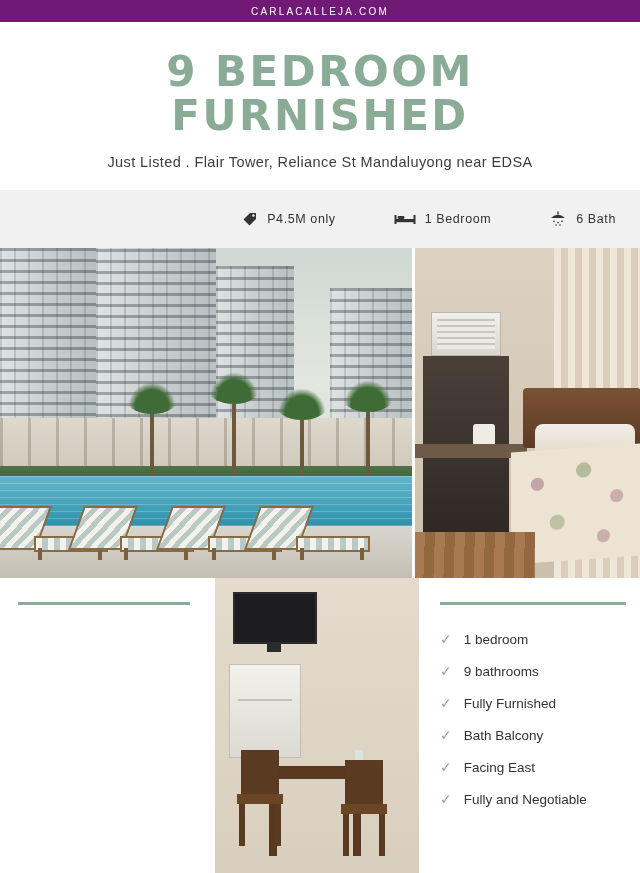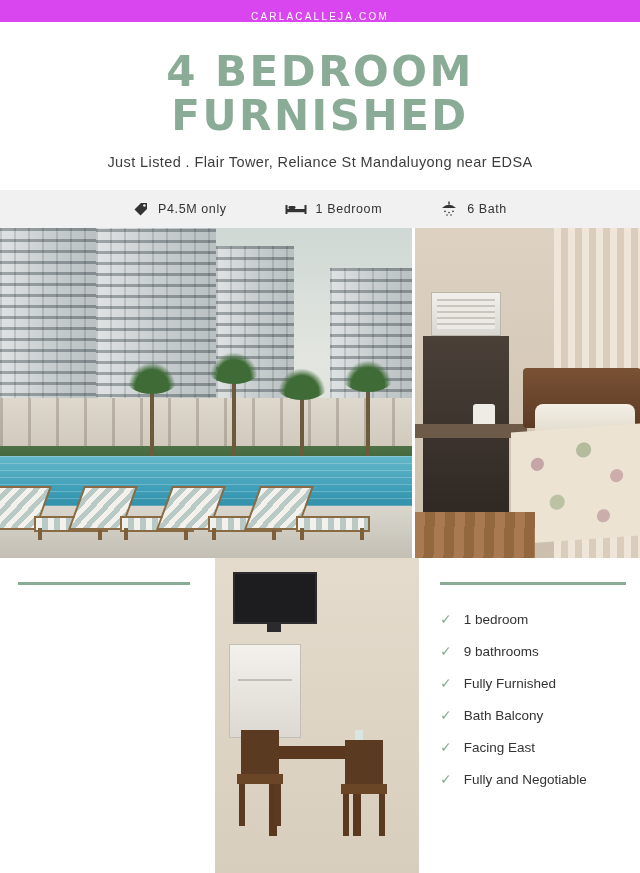--- a/index.html
+++ b/index.html
@@ -14,23 +14,23 @@
   .page {
     position: relative;
     width: 640px;
     height: 873px;
     background: #ffffff;
   }
 
   
   .topbar {
     height: 22px;
-    background: #d946ef;
-    display: flex;
-    align-items: flex-end;
+    background: #701a75;
+    display: flex;
+    align-items: center;
     justify-content: center;
   }
   .topbar-text {
     color: #ffffff;
     font-size: 10px;
     letter-spacing: 2.2px;
     font-family: "Liberation Sans", sans-serif;
   }
 
   
@@ -52,24 +52,24 @@
     font-size: 14.5px;
     color: #3d3d3d;
     letter-spacing: 0.4px;
     margin: 0;
     font-family: "Liberation Sans", sans-serif;
   }
 
   
   .facts-strip {
     background: #f1f1f1;
-    height: 38px;
+    height: 58px;
     display: flex;
     align-items: center;
-    justify-content: center;
+    justify-content: flex-end;
     gap: 58px;
     padding: 0 24px;
   }
   .fact {
     display: flex;
     align-items: center;
     gap: 9px;
   }
   .fact-label {
     font-size: 12.5px;
@@ -296,21 +296,21 @@
 </head>
 <body>
 
 <div class="page">
 
   <div class="topbar">
     <span class="topbar-text">CARLACALLEJA.COM</span>
   </div>
 
   <div class="title-block">
-    <h1 class="main-title">4 BEDROOM FURNISHED</h1>
+    <h1 class="main-title">9 BEDROOM FURNISHED</h1>
     <p class="subtitle">Just Listed .  Flair Tower, Reliance St Mandaluyong near EDSA</p>
   </div>
 
   <div class="facts-strip">
 
     <div class="fact">
       <span class="ico">
         <svg width="16" height="16" viewBox="0 0 16 16">
           <path d="M1.5 8.5 L8 2 L14 2 L14 8 L7.5 14.5 Z" fill="#333"></path>
           <circle cx="11.4" cy="4.6" r="1.25" fill="#f1f1f1"></circle>

